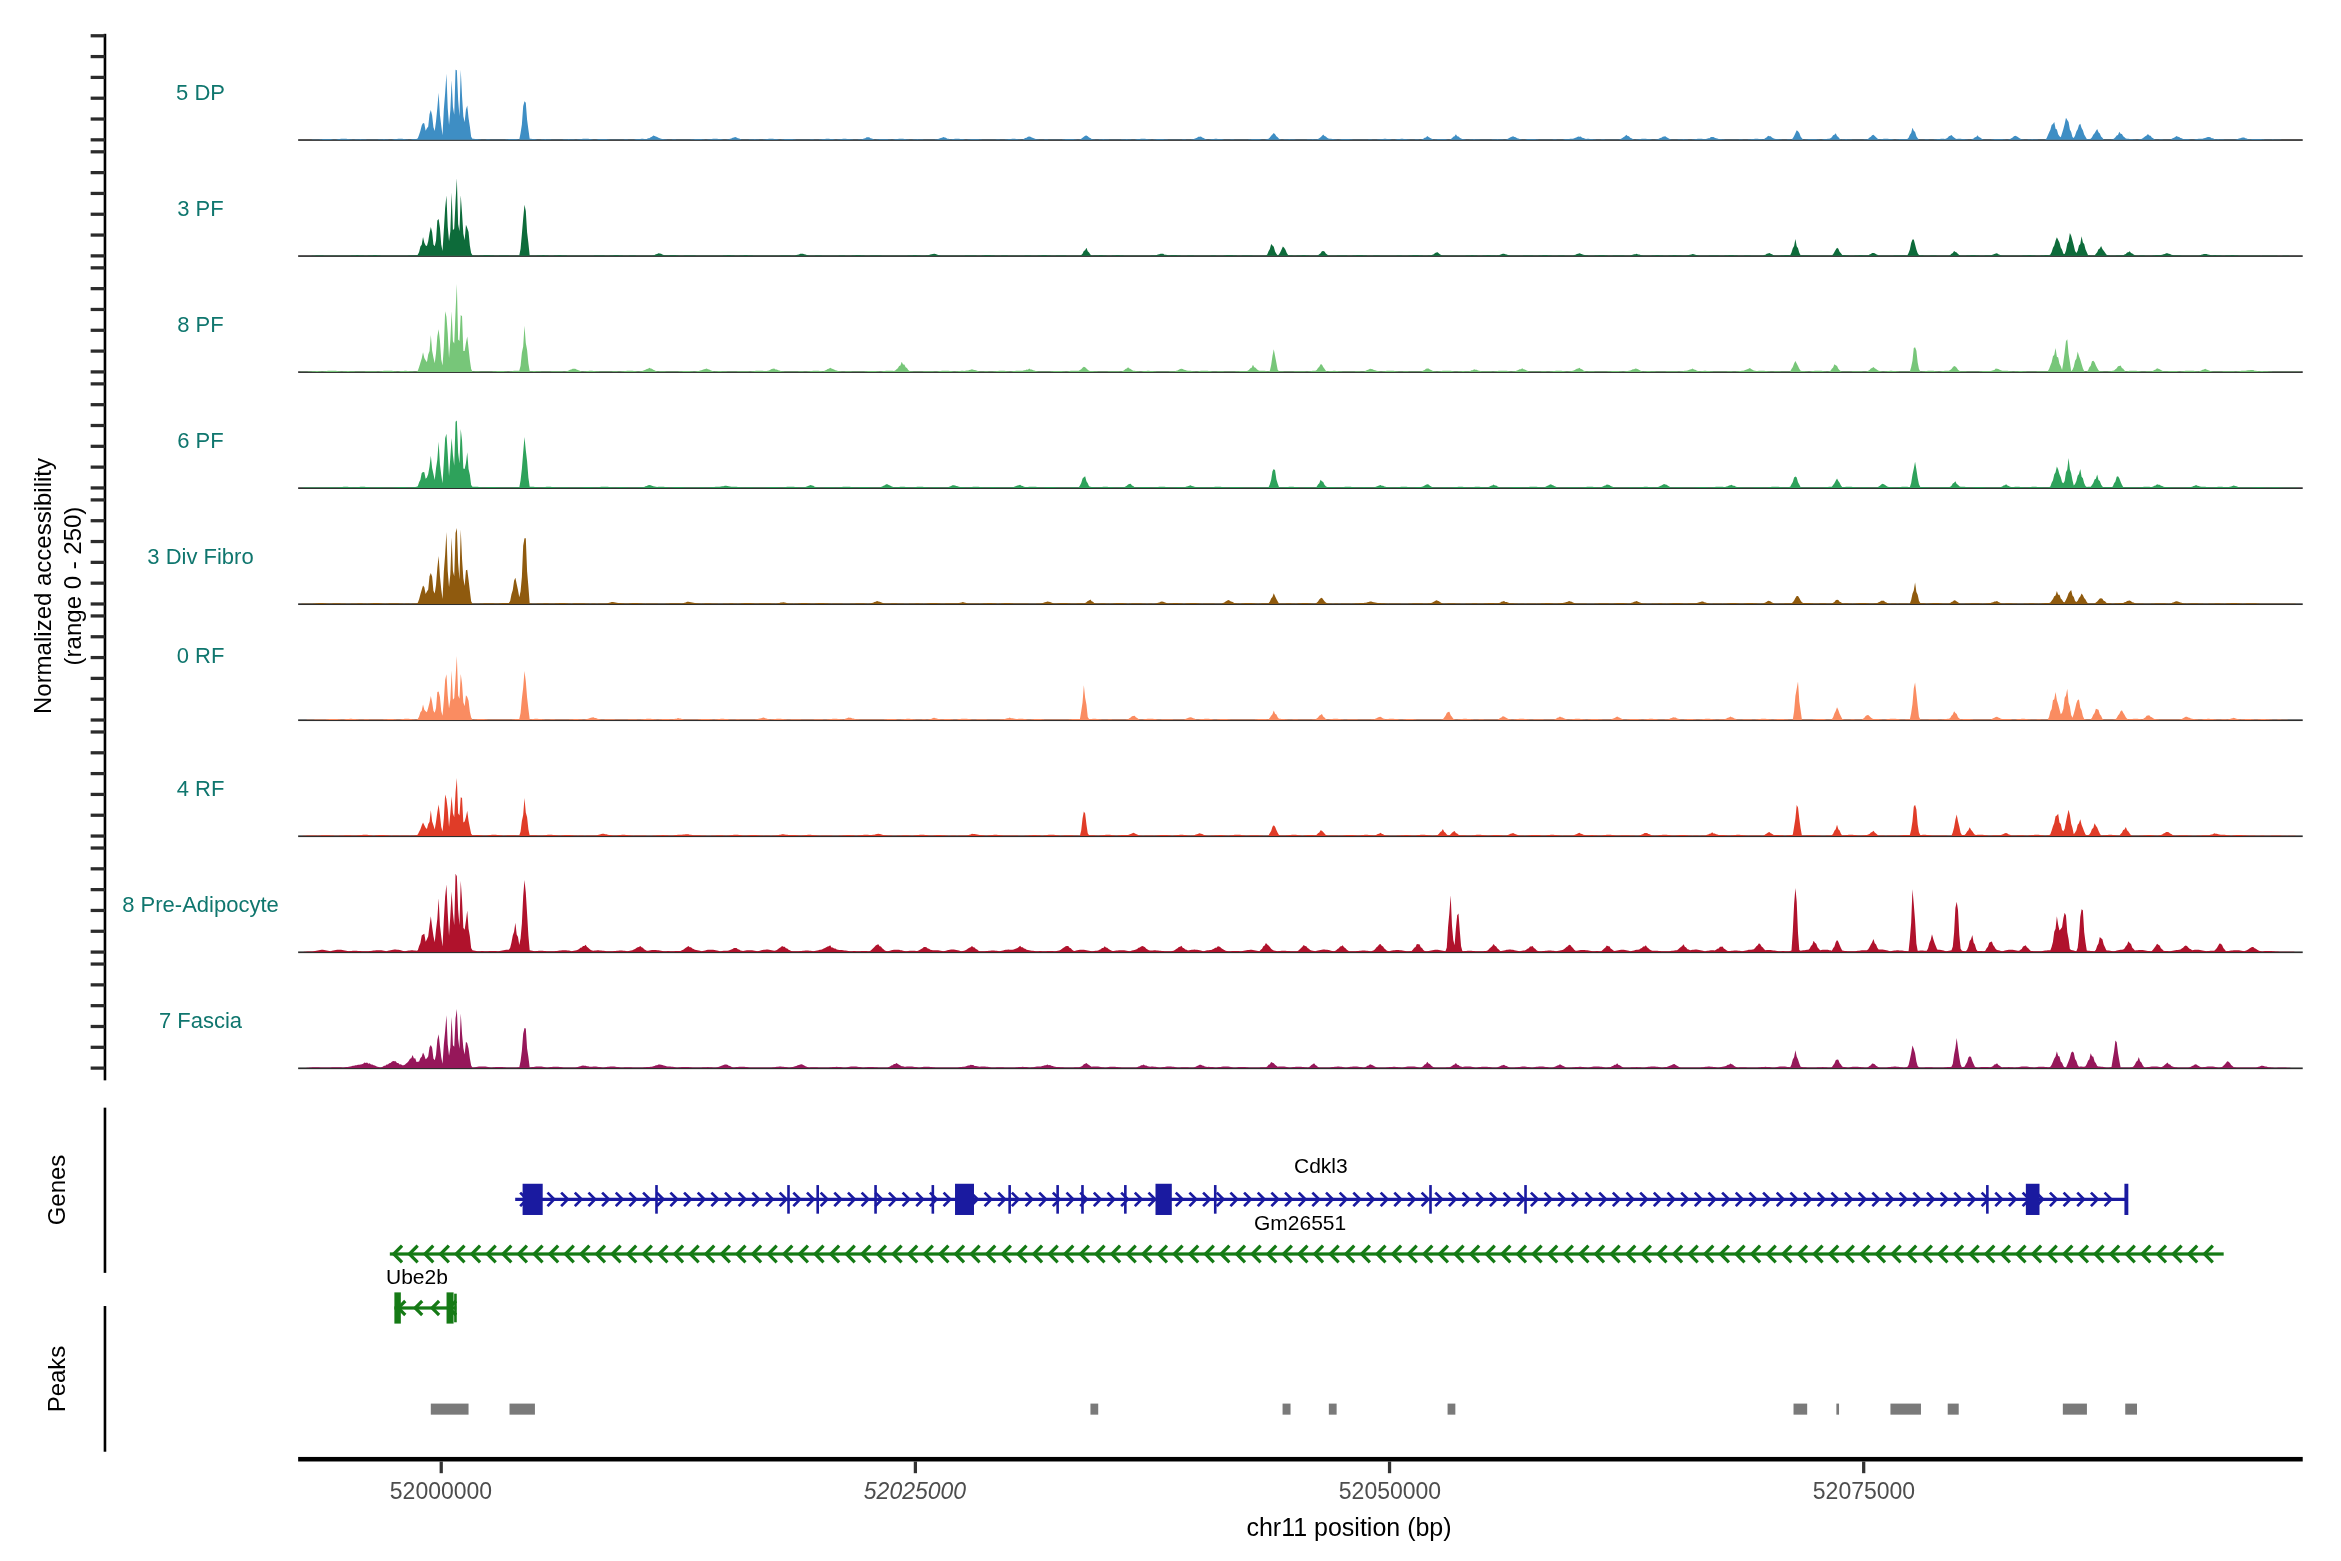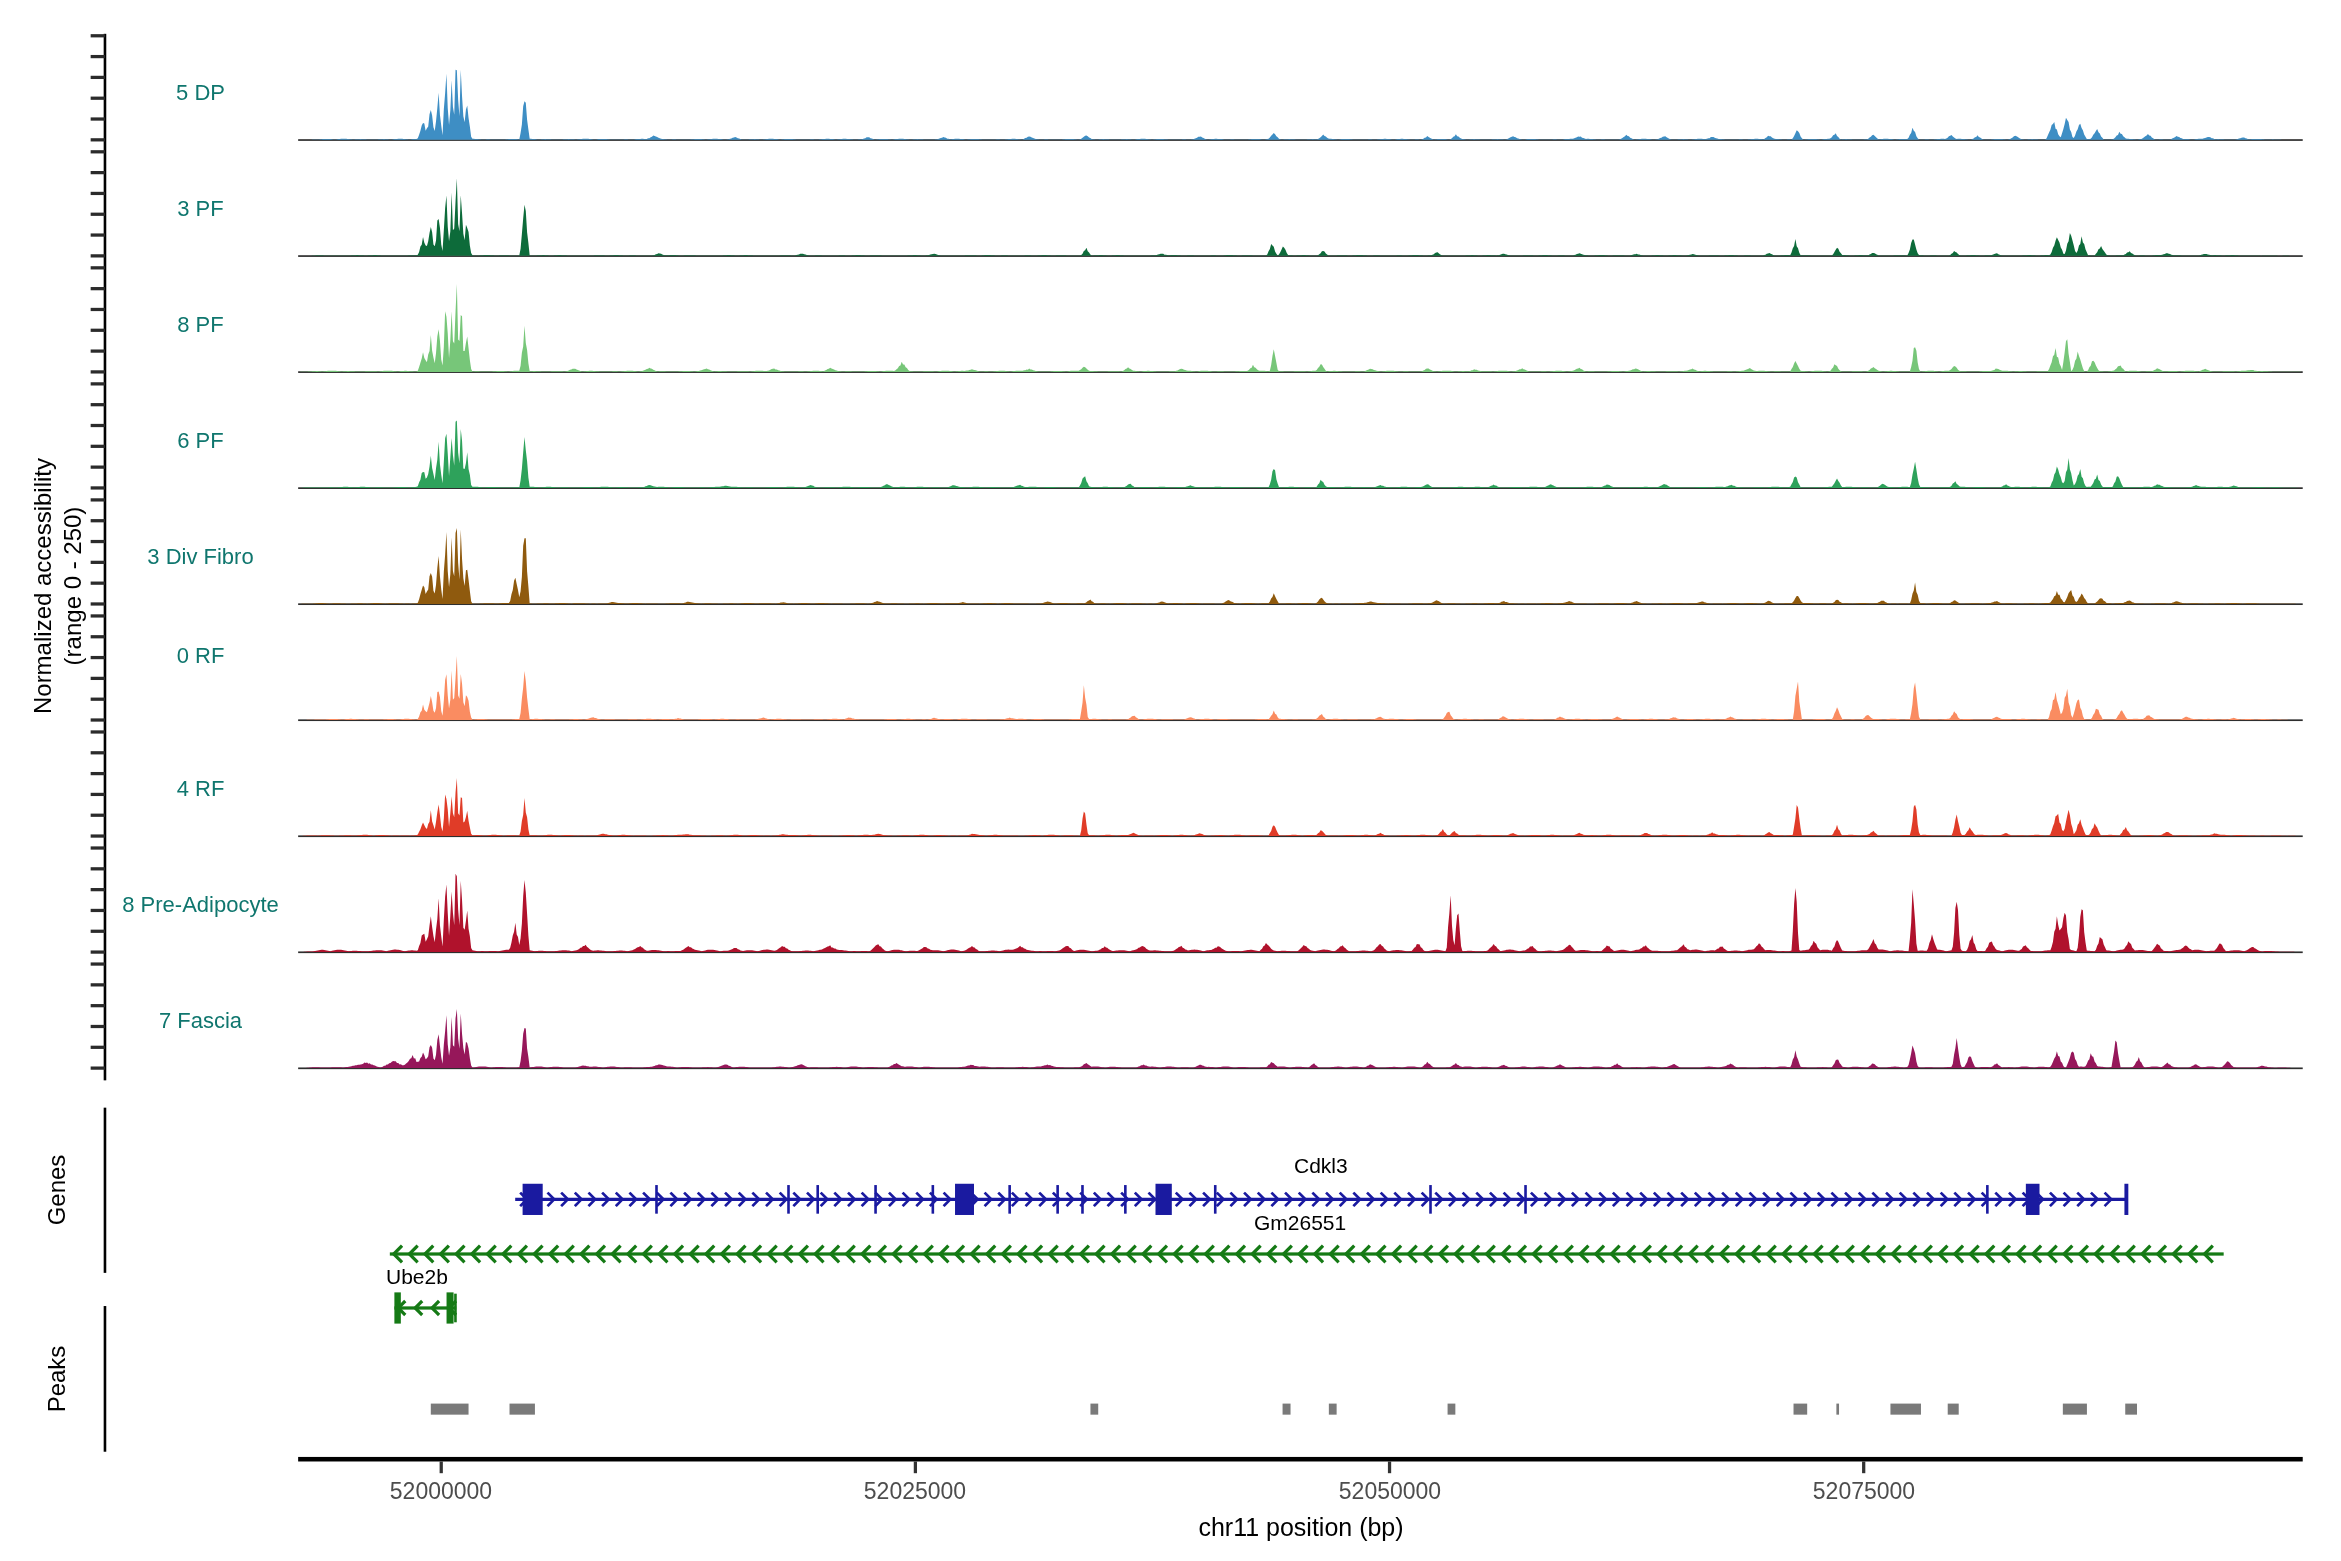--- a/index.html
+++ b/index.html
@@ -185,25 +185,25 @@
   </div>
   <div class="abs" style="left:-203px;top:1365px;width:520px;">
     <div class="rot panlab">Peaks</div>
   </div>
 
   <div class="gene-name" style="left:1294px;top:1154px;">Cdkl3</div>
   <div class="gene-name" style="left:1254px;top:1211px;">Gm26551</div>
   <div class="gene-name" style="left:386px;top:1265px;text-align:center;">Ube2b</div>
 
   <div class="xtick-label" style="left:441px;top:1478px;">52000000</div>
-  <div class="xtick-label" style="left:915px;top:1478px;">52025000</div>
+  <div class="xtick-label" style="left:915px;top:1478px;font-style:italic;">52025000</div>
   <div class="xtick-label" style="left:1390px;top:1478px;">52050000</div>
   <div class="xtick-label" style="left:1864px;top:1478px;">52075000</div>
 
-  <div class="xtitle" style="left:1301px;top:1513px;">chr11 position (bp)</div>
+  <div class="xtitle" style="left:1349px;top:1513px;">chr11 position (bp)</div>
 
   <div id="track-labels">
       <div class="track-label" style="left: 64px; top: 93px;">5 DP</div>
       <div class="track-label" style="left: 64px; top: 209px;">3 PF</div>
       <div class="track-label" style="left: 64px; top: 325px;">8 PF</div>
       <div class="track-label" style="left: 64px; top: 441px;">6 PF</div>
       <div class="track-label" style="left: 64px; top: 557px;">3 Div Fibro</div>
       <div class="track-label" style="left: 64px; top: 656px;">0 RF</div>
       <div class="track-label" style="left: 64px; top: 789px;">4 RF</div>
       <div class="track-label" style="left: 64px; top: 905px;">8 Pre-Adipocyte</div>

